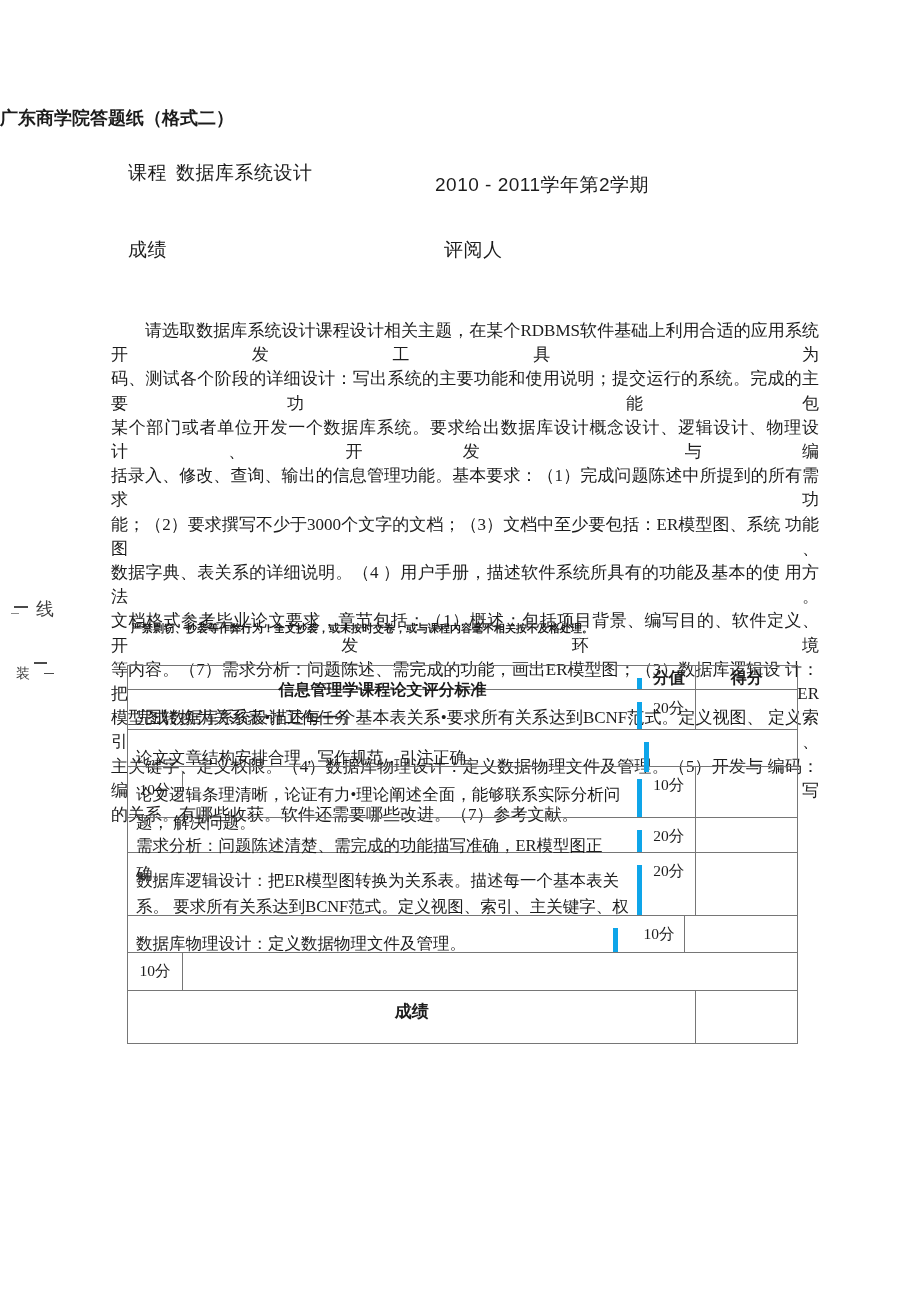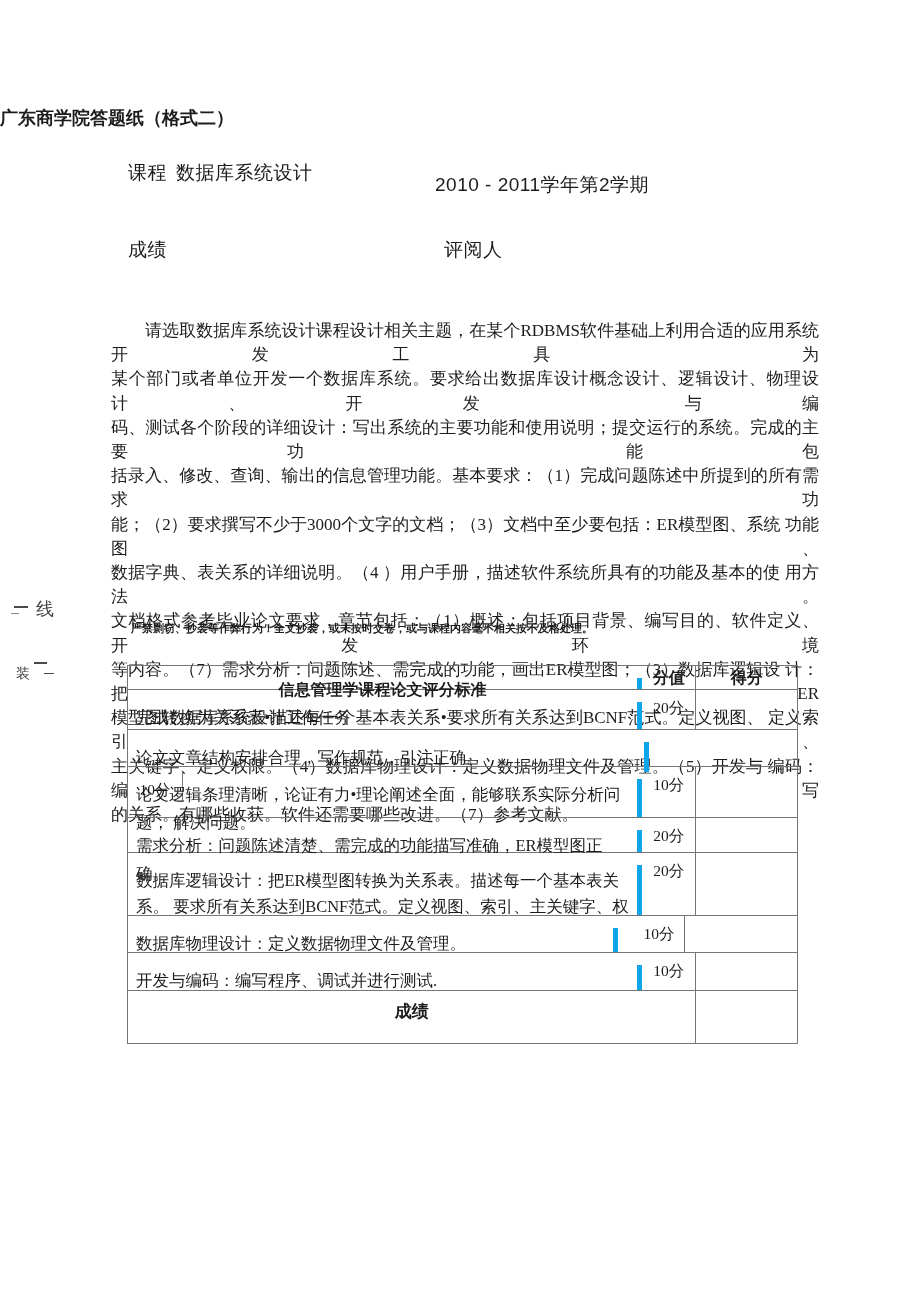--- a/index.html
+++ b/index.html
@@ -96,22 +96,22 @@
   <div class="hdr-line sans course-line">
     <span>课程</span><span class="course-name">数据库系统设计</span>
   </div>
   <div class="hdr-line sans semester">2010 - 2011学年第2学期</div>
 
   <div class="hdr-line sans score-line">成绩</div>
   <div class="hdr-line sans reviewer">评阅人</div>
 
   <div class="para">
     <div class="para-line first">请选取数据库系统设计课程设计相关主题，在某个RDBMS软件基础上利用合适的应用系统开发工具 为</div>
+    <div class="para-line">码、测试各个阶段的详细设计：写出系统的主要功能和使用说明；提交运行的系统。完成的主要功 能包</div>
     <div class="para-line">某个部门或者单位开发一个数据库系统。要求给出数据库设计概念设计、逻辑设计、物理设计、开发 与编</div>
-    <div class="para-line">码、测试各个阶段的详细设计：写出系统的主要功能和使用说明；提交运行的系统。完成的主要功 能包</div>
     <div class="para-line">括录入、修改、查询、输出的信息管理功能。基本要求：（1）完成问题陈述中所提到的所有需 求功</div>
     <div class="para-line">能；（2）要求撰写不少于3000个文字的文档；（3）文档中至少要包括：ER模型图、系统 功能图、</div>
     <div class="para-line">数据字典、表关系的详细说明。（4 ）用户手册，描述软件系统所具有的功能及基本的使 用方法。</div>
     <div class="para-line">文档格式参考毕业论文要求，章节包括：（1）概述：包括项目背景、编写目的、软件定义、 开发环境</div>
     <div class="para-line">等内容。（7）需求分析：问题陈述、需完成的功能，画出ER模型图；（3）数据库逻辑设 计：把ER</div>
     <div class="para-line">模型图转换为关系表•描述每一个基本表关系•要求所有关系达到BCNF范式。定义视图、 定义索引、</div>
     <div class="para-line">主关键字、定义权限。（4）数据库物理设计：定义数据物理文件及管理。（5）开发与 编码：编写</div>
     <div class="para-line last">的关系。有哪些收获。软件还需要哪些改进。（7）参考文献。</div>
   </div>
 
@@ -155,21 +155,20 @@
       <div class="cell c-score"></div>
     </div>
 
     <div class="trow r6">
       <div class="cell c-crit">数据库物理设计：定义数据物理文件及管理。</div>
       <div class="cell c-pts">10分</div>
       <div class="cell c-score"></div>
     </div>
 
     <div class="trow r7">
-      <div class="cell c-crit">开发与编码：编写程序、调试并进行测试.</div>
       <div class="cell c-pts">10分</div>
       <div class="cell c-score"></div>
     </div>
 
     <div class="trow f-row">
       <div class="cell c-merged">成绩</div>
       <div class="cell c-score"></div>
     </div>
 
   </div>

